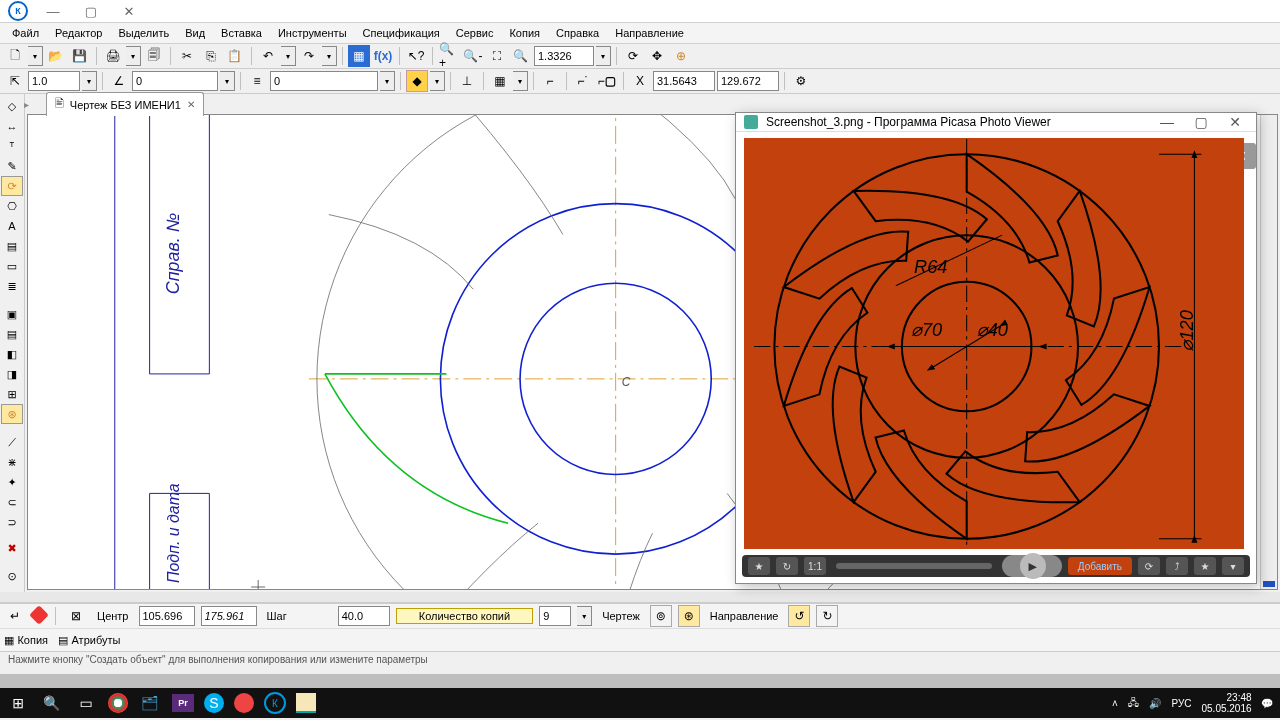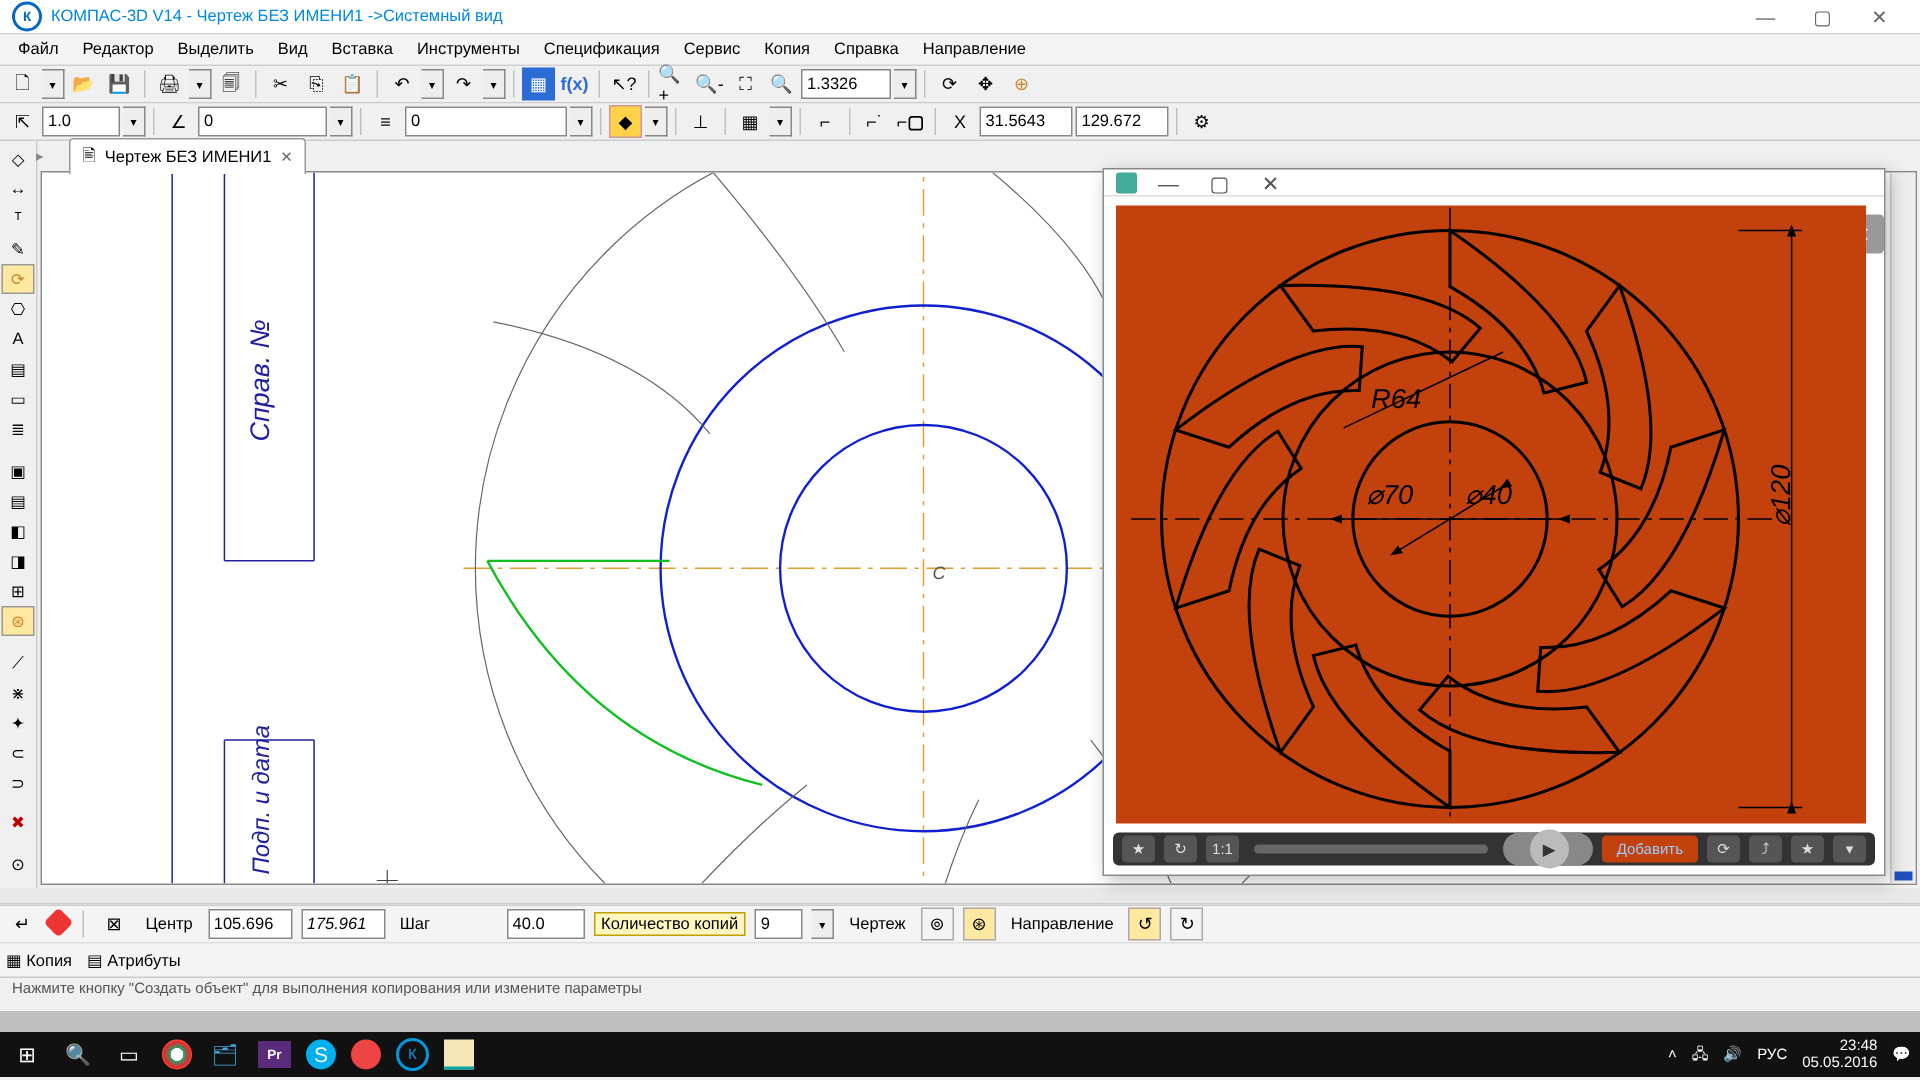--- a/index.html
+++ b/index.html
@@ -17,21 +17,21 @@
 .content{position:relative;height:498px;display:flex}
 .lefttools{width:24px;background:#f0f0f0;border-right:1px solid #ccc;display:flex;flex-direction:column;align-items:center;padding-top:2px;gap:0px}
 .lefttools .lb{width:20px;height:18px;display:flex;align-items:center;justify-content:center;font-size:11px;border:1px solid transparent}
 .lefttools .lb.sel{border-color:#999;background:#ffe8a0}
 .tabbar{position:absolute;top:0;left:24px;height:20px;display:flex;align-items:center;z-index:2}
 .tab{border:1px solid #999;border-bottom:none;background:#fff;padding:2px 8px;margin-left:6px;display:flex;align-items:center;gap:6px;border-radius:3px 3px 0 0}
 .tab .tclose{font-size:10px;color:#666}
 .canvas{flex:1;background:#fff;border:1px solid #888;margin:20px 2px 2px 2px;position:relative;overflow:hidden}
 .paramrow{height:24px;background:#f4f4f4;display:flex;align-items:center;padding:0 4px;border-top:1px solid #ccc;gap:6px}
 .paramrow .plabel{padding:0 4px}
-.paramrow .pyl{border:1px solid #c0a000;background:#fff6c0;padding:1px 4px}
+.paramrow .pyl{border:1px solid #c0a000;background:#fff6c0;padding:1px 22px}
 .tabrow2{height:22px;background:#f4f4f4;display:flex;align-items:center;padding:0 4px;border-top:1px solid #ddd;gap:10px}
 .statusbar{height:18px;background:#f0f0f0;border-top:1px solid #ccc;padding:2px 8px;color:#555;font-size:10px}
 .space{height:14px;background:#bfbfbf}
 .taskbar{height:30px;background:#111;display:flex;align-items:center;color:#fff;padding:0 6px;gap:10px}
 .taskbar .ticon{width:24px;height:22px;display:flex;align-items:center;justify-content:center;font-size:14px}
 .taskbar .tray{margin-left:auto;display:flex;align-items:center;gap:10px;font-size:10px}
 .taskbar .clock{text-align:right;line-height:11px}
 .picasa{position:absolute;top:112px;left:735px;width:520px;height:470px;background:#fff;border:1px solid #888;box-shadow:3px 3px 12px rgba(0,0,0,.25);z-index:50;display:flex;flex-direction:column}
 .picasa .ptitle{height:26px;display:flex;align-items:center;padding:0 8px;border-bottom:1px solid #ddd;gap:8px}
 .picasa .ptitle .pico{width:14px;height:14px;background:#4a9;border-radius:2px}
@@ -44,21 +44,20 @@
 .picasa .pc.wide{width:auto;padding:0 10px;background:#c2410c;color:#9cf}
 .picasa .ptrack{flex:1;height:6px;background:#666;border-radius:3px;margin:0 4px}
 .stopico{width:14px;height:14px;background:#e33;border-radius:3px;transform:rotate(45deg);display:inline-block}
 svg text{font-family:Arial;font-style:italic}
 </style>
 </head>
 <body>
 
 <div class="titlebar">
   <div class="logo">К</div>
-  <div class="title">КОМПАС-3D V14 - Чертеж БЕЗ ИМЕНИ1 -&gt;Системный вид</div>
   <div class="winbtn">—</div>
   <div class="winbtn">▢</div>
   <div class="winbtn">✕</div>
 </div>
 
 <div class="menubar">
   <span>Файл</span>
   <span>Редактор</span>
   <span>Выделить</span>
   <span>Вид</span>
@@ -289,20 +288,21 @@
       <div>23:48</div>
       <div>05.05.2016</div>
     </div>
     <span>💬</span>
   </div>
 </div>
 
 <div class="picasa">
   <div class="ptitle">
     <div class="pico"></div>
+    <div class="ptxt">Screenshot_3.png - Программа Picasa Photo Viewer</div>
     <div class="pb">—</div>
     <div class="pb">▢</div>
     <div class="pb">✕</div>
   </div>
   <div class="closepan">✕</div>
   <div class="pcanv">
     <svg width="100%" height="100%" viewBox="0 0 494 404">
       <g stroke="#000" stroke-width="2" fill="none">
         <circle cx="220" cy="205" r="190"></circle>
         <circle cx="220" cy="205" r="110"></circle>

